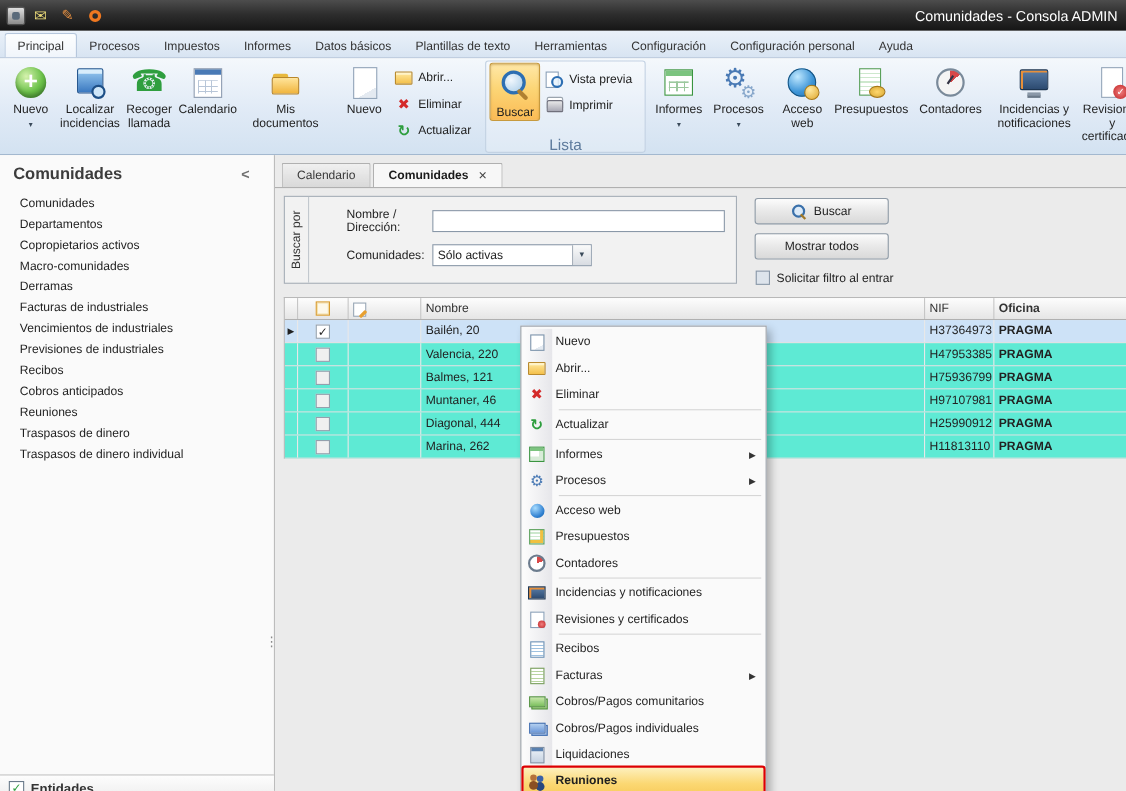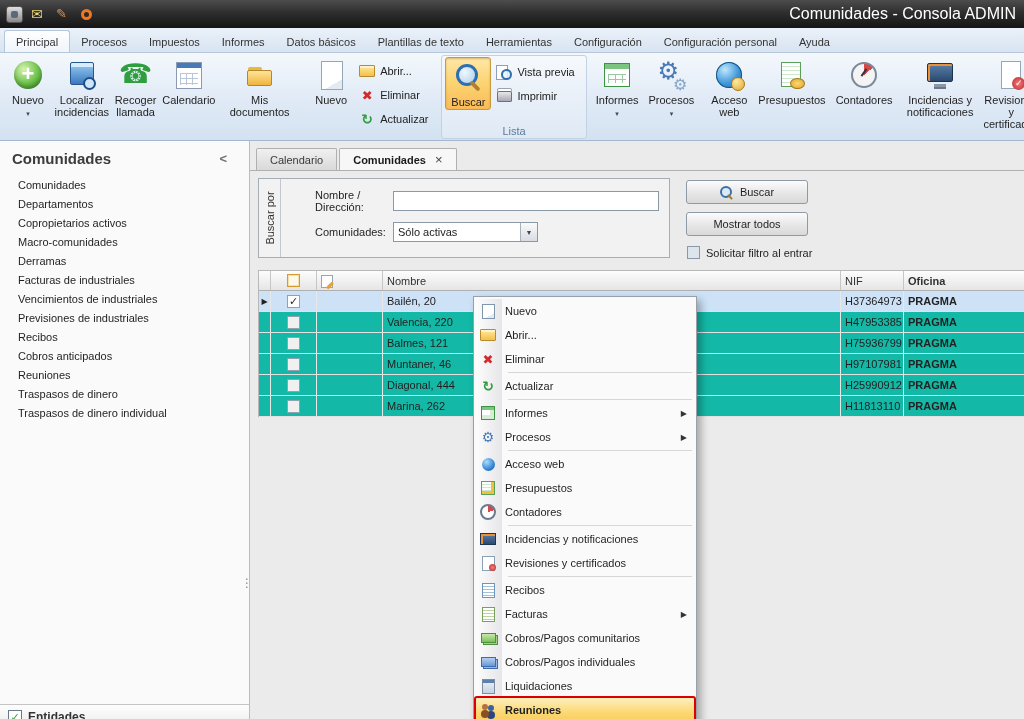--- a/index.html
+++ b/index.html
@@ -7,33 +7,33 @@
   body{font-family:"Liberation Sans","DejaVu Sans",sans-serif;font-size:11px;color:#222;background:#ebebeb;position:relative;}
 
   
   .titlebar{position:absolute;left:0;top:0;right:0;height:28px;background:linear-gradient(#4d4d4d,#2e2e2e 45%,#151515);display:flex;align-items:center;padding:0 6px;gap:7px;}
   .tb-ico{width:17px;height:17px;position:relative;display:inline-block;}
   .app-icon{background:linear-gradient(#e0e0e0,#8a8a8a);border-radius:3px;border:1px solid #555;}
   .app-icon::after{content:"";position:absolute;inset:4px;background:#5a6a7a;border-radius:2px;}
   .mail-icon::after{content:"✉";position:absolute;left:1px;top:0;font-size:14px;color:#e8d878;}
   .compose-icon::after{content:"✎";position:absolute;left:2px;top:0;font-size:13px;color:#e89040;}
   .record-icon::after{content:"";position:absolute;inset:3px;border:3px solid #f07820;border-radius:50%;}
-  .tb-title{margin-left:auto;color:#fff;font-size:16px;white-space:nowrap;padding-right:2px;}
+  .tb-title{margin-left:auto;color:#fff;font-size:13px;white-space:nowrap;padding-right:2px;}
 
   
   .ribbon-tabs{position:absolute;left:0;top:28px;right:0;height:25px;background:linear-gradient(#eaf1f9,#d8e4f2);display:flex;align-items:flex-end;padding:0 4px;border-bottom:1px solid #b6c7dc;}
   .rtab{padding:5px 11px 4px;color:#333;white-space:nowrap;}
   .rtab.active{background:linear-gradient(#fdfefe,#f0f5fb);border:1px solid #b6c7dc;border-bottom:none;border-radius:3px 3px 0 0;}
 
   
   .ribbon{position:absolute;left:0;top:53px;right:0;height:88px;background:linear-gradient(#f4f8fc,#e0eaf6 55%,#d3e2f1);display:flex;align-items:stretch;padding:2px 0 1px 2px;border-bottom:1px solid #a3b8cf;overflow:hidden;}
   .rgroup{display:flex;flex-direction:column;padding:1px 3px 0;}
   .rgroup.boxed{border:1px solid #c3d2e3;border-radius:3px;background:rgba(255,255,255,.25);}
   .rgroup-body{display:flex;align-items:flex-start;gap:2px;flex:1;}
-  .rgroup-label{height:13px;text-align:center;font-size:11px;color:#5d7a9c;line-height:12px;}
+  .rgroup-label{height:13px;text-align:center;font-size:14px;color:#5d7a9c;line-height:12px;}
   .rdivider{width:1px;background:linear-gradient(transparent,#b4c7dc 25%,#b4c7dc 75%,transparent);margin:3px 1px;}
   .bigbtn{display:flex;flex-direction:column;align-items:center;min-width:46px;padding:3px 4px 1px;border-radius:3px;text-align:center;}
   .bigbtn.pressed{background:linear-gradient(#ffe8a8,#fcd575 45%,#fbbb55);border:1px solid #c79a3e;box-shadow:inset 0 1px 2px rgba(140,90,0,.35);}
   .blabel{font-size:11px;line-height:12px;color:#1f1f1f;margin-top:3px;}
   .caret{font-size:7px;color:#3a4a5a;}
   .smallstack{display:flex;flex-direction:column;gap:4px;padding-top:5px;}
   .smallbtn{display:flex;align-items:center;gap:5px;padding:2px 8px 2px 3px;border-radius:2px;white-space:nowrap;}
 
   
   .bicon{position:relative;width:32px;height:32px;flex:0 0 auto;}
@@ -129,21 +129,21 @@
   .grid{position:absolute;left:8px;top:129px;right:0;border-left:1px solid #b8b8b8;border-top:1px solid #b8b8b8;}
   .ghead{display:flex;height:20px;background:linear-gradient(#fdfdfd,#e5e5e5);border-bottom:1px solid #b0b0b0;}
   .ghead .gc{border-right:1px solid #c6c6c6;color:#333;}
   .gc{display:flex;align-items:center;padding-left:4px;overflow:hidden;white-space:nowrap;}
   .gc.c0{width:12px;padding:0;justify-content:center;font-size:8px;color:#222;}
   .gc.c1{width:46px;padding:0;justify-content:center;}
   .gc.c2{width:66px;}
   .gc.c3{width:458px;}
   .gc.c4{width:63px;}
   .gc.c5{flex:1;border-right:none !important;font-weight:bold;}
-  .grow{display:flex;height:21px;background:#14b8a6;border-bottom:1px solid #e2e2e2;}
+  .grow{display:flex;height:21px;background:#5eead4;border-bottom:1px solid #e2e2e2;}
   .grow .gc{border-right:1px solid #e8e8e8;}
   .grow.selected{background:#cde2f7;}
   .gcheck{width:13px;height:13px;border:1px solid #93a0ad;background:#f0f0f0;display:flex;align-items:center;justify-content:center;font-size:11px;color:#2a2a2a;}
   .gcheck.checked{background:#fff;}
   .hdr-check{width:13px;height:13px;border:1px solid #d79a2e;background:#fdf8ea;box-shadow:inset 0 0 0 1px #f4e0a8;}
   .hdr-filter{width:13px;height:13px;position:relative;}
   .hdr-filter::before{content:"";position:absolute;left:0;top:1px;width:10px;height:11px;background:#fff;border:1px solid #98a6b4;}
   .hdr-filter::after{content:"";position:absolute;right:0;bottom:0;width:8px;height:3px;background:#e8a030;transform:rotate(-45deg);border-radius:1px;}
 
   

